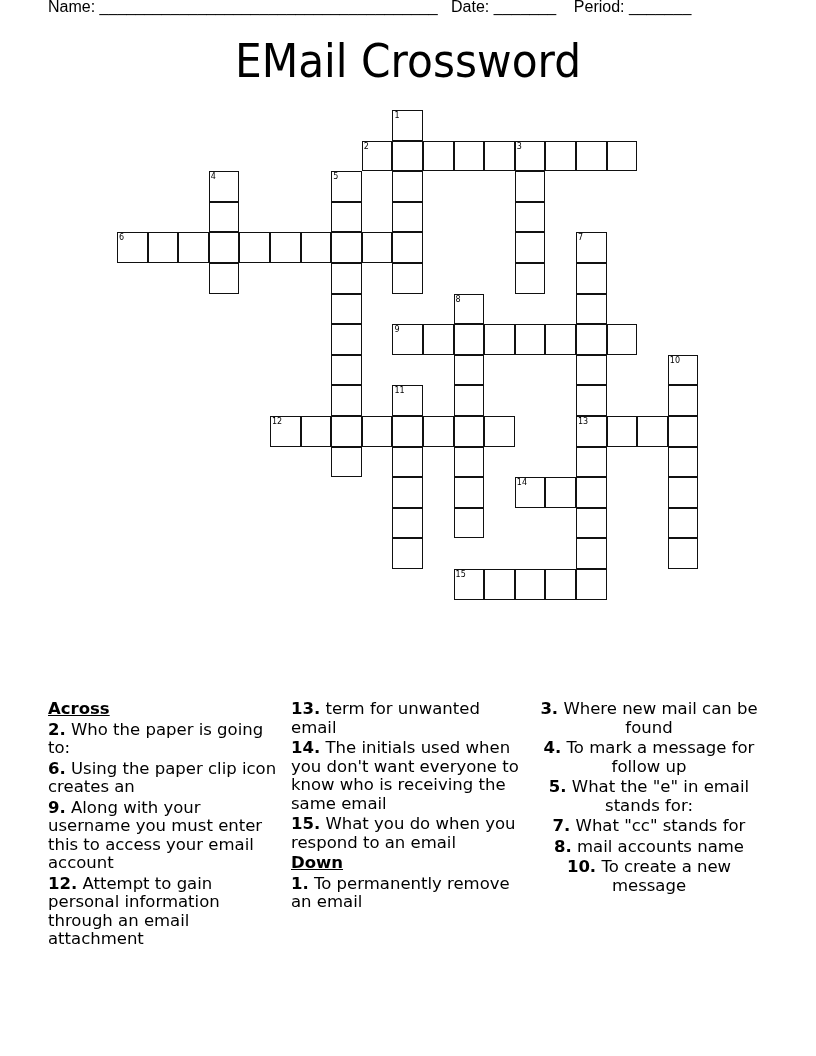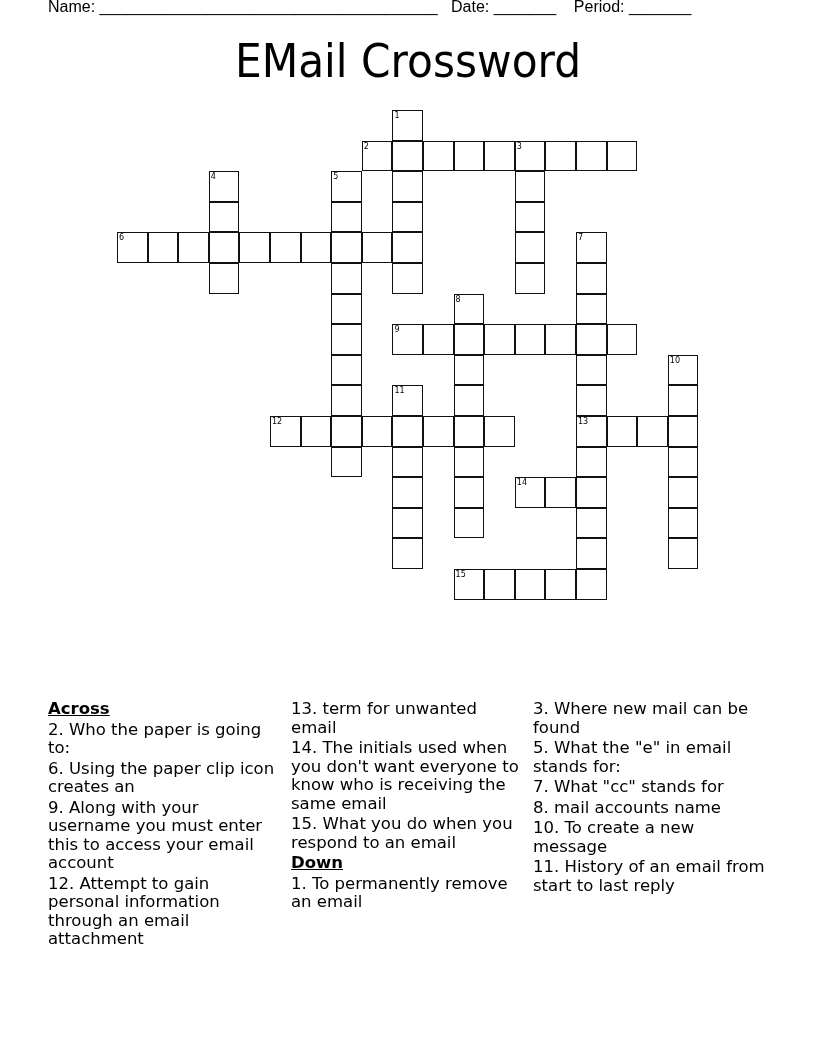--- a/index.html
+++ b/index.html
@@ -22,24 +22,24 @@
   .cell .num {
     position: absolute; top: 0px; left: 1px;
     font-family: "DejaVu Sans", sans-serif; font-size: 8px; line-height: 9px;
   }
   .clues {
     position: absolute; top: 700px;
     font-family: "DejaVu Sans", sans-serif; font-size: 16.5px; line-height: 18.5px;
   }
   .col1 { left: 48px; width: 232px; }
   .col2 { left: 291px; width: 232px; }
-  .col3 { left: 533px; width: 232px; }
+  .col3 { left: 533px; width: 232px; text-align: center; }
   .clue-head { font-weight: bold; text-decoration: underline; margin: 0 0 2px 0; }
   .clue { margin: 0 0 2px 0; }
-  .clue b { font-weight: normal; }
+  .clue b { font-weight: bold; }
 </style>
 </head>
 <body>
 
 <div class="header-line"><span>Name:</span> <span>______________________________________</span>   <span>Date:</span> <span>_______</span>    <span>Period:</span> <span>_______</span></div>
 
 <div class="title">EMail Crossword</div>
 
 <div id="grid">
     <div class="cell" style="left: 392.4px; top: 110px;">
@@ -176,18 +176,18 @@
 <div class="clues col2">
   <div class="clue"><b>13.</b> <span>term for unwanted email</span></div>
   <div class="clue"><b>14.</b> <span>The initials used when you don't want everyone to know who is receiving the same email</span></div>
   <div class="clue"><b>15.</b> <span>What you do when you respond to an email</span></div>
   <div class="clue-head">Down</div>
   <div class="clue"><b>1.</b> <span>To permanently remove an email</span></div>
 </div>
 
 <div class="clues col3">
   <div class="clue"><b>3.</b> <span>Where new mail can be found</span></div>
+  <div class="clue"><b>4.</b> <span>To mark a message for follow up</span></div>
   <div class="clue"><b>5.</b> <span>What the "e" in email stands for:</span></div>
   <div class="clue"><b>7.</b> <span>What "cc" stands for</span></div>
   <div class="clue"><b>8.</b> <span>mail accounts name</span></div>
   <div class="clue"><b>10.</b> <span>To create a new message</span></div>
-  <div class="clue"><b>11.</b> <span>History of an email from start to last reply</span></div>
 </div>
 
 </body></html>

